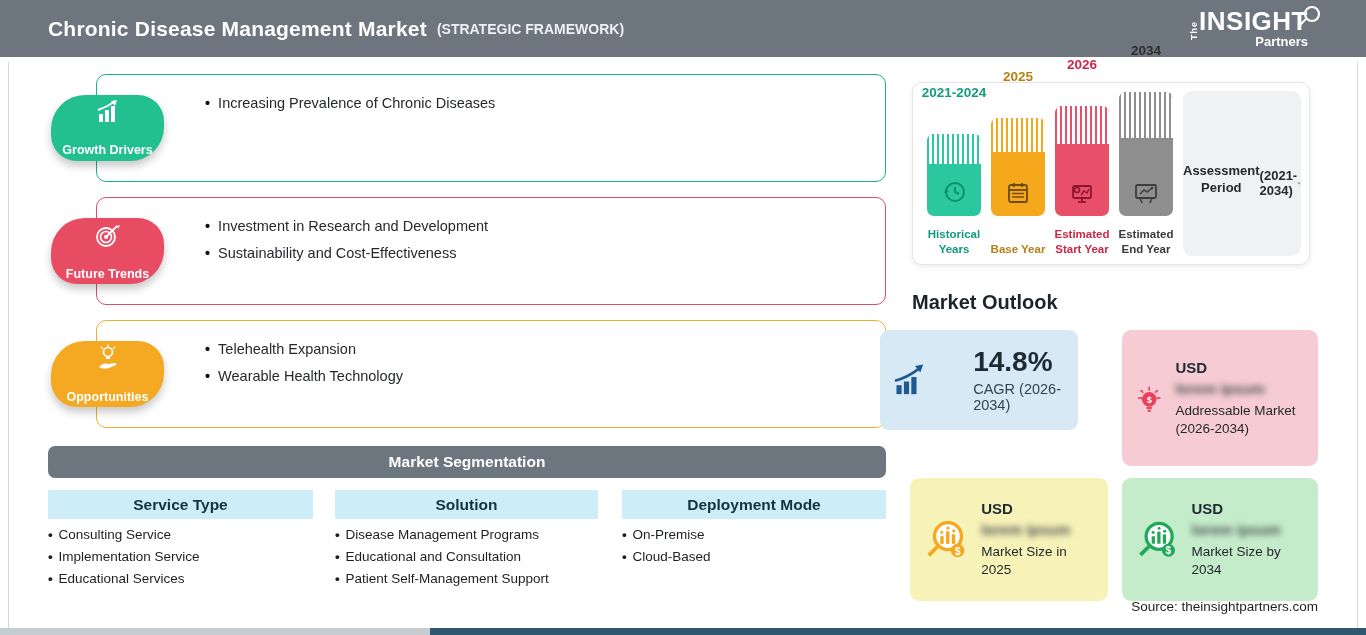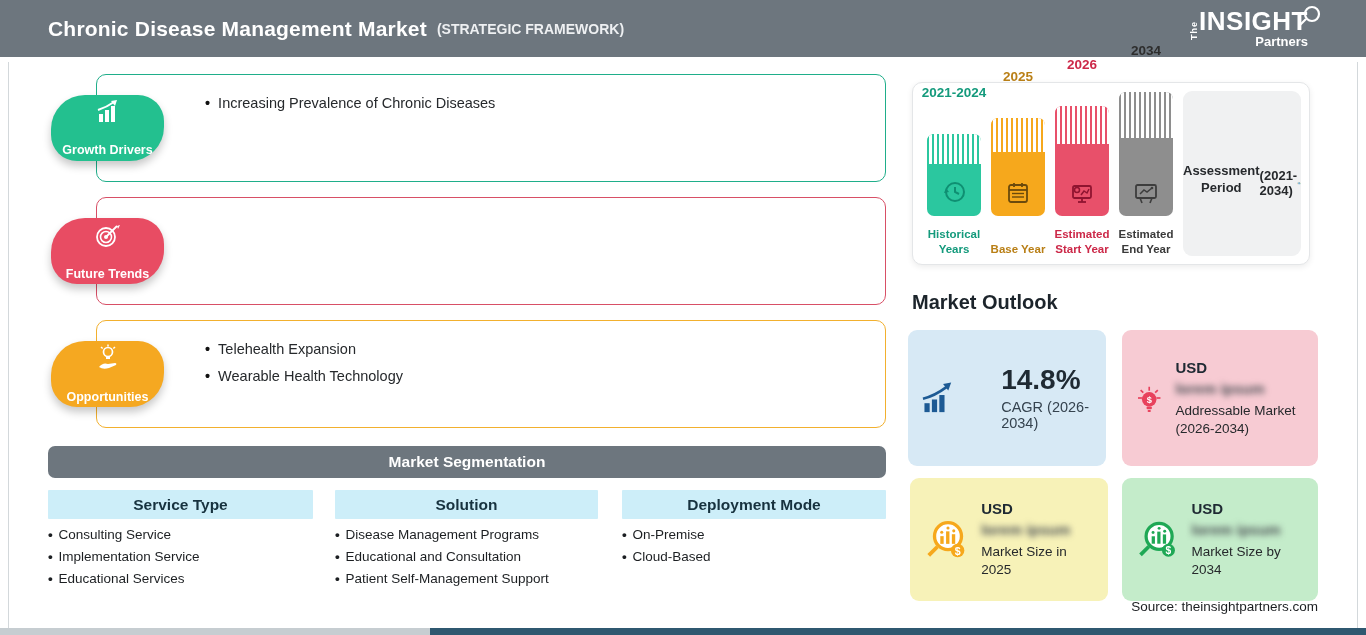--- a/index.html
+++ b/index.html
@@ -86,21 +86,21 @@
   .t3 { left:193px; color:#3a3a3a; }
   .tl-assess { width:118px; margin-left:2px; background:#f0f1f2; border-radius:9px;
                display:flex; flex-direction:row; align-items:center; padding-top:12px; }
   .assess-title { font-size:13px; font-weight:bold; color:#26292c; text-align:center; line-height:1.25; }
   .assess-range { font-size:13px; font-weight:bold; color:#26292c; margin-top:6px; }
   .assess-illu { margin-top:6px; }
 
   
   .mo-title { position:absolute; left:912px; top:291px; font-size:20px; font-weight:bold; color:#1c242b; }
   .mo-card { position:absolute; border-radius:9px; display:flex; align-items:center; padding:12px; gap:11px; }
-  .mo-c0 { left:908px;  top:330px; width:198px; height:136px; background:#d7e9f5;gap:44px; }
+  .mo-c0 { left:880px;  top:330px; width:198px; height:100px; background:#d7e9f5;gap:44px; }
   .mo-c1 { left:1122px; top:330px; width:196px; height:136px; background:#f7cbd3; }
   .mo-c2 { left:910px;  top:478px; width:198px; height:123px; background:#f7f2b8; }
   .mo-c3 { left:1122px; top:478px; width:196px; height:123px; background:#c4ecca; }
   .mo-value { font-size:28px; font-weight:bold; color:#1f2a33; line-height:1.1; }
   .mo-sub { font-size:14.5px; color:#35434f; margin-top:3px; }
   .mo-text { display:flex; flex-direction:column; }
   .mo-usd { font-size:15px; font-weight:bold; color:#1f2a33; }
   .mo-blur { font-size:15px; font-weight:bold; color:#4a4f54; filter:blur(3px); margin:4px 0 5px; white-space:nowrap; }
   .mo-lbl { font-size:13.5px; color:#26292c; line-height:1.3; }
 
@@ -153,20 +153,24 @@
     <div class="pill trends">
       <svg width="30" height="27" viewBox="0 0 30 27">
         <circle cx="13" cy="15" r="9" fill="none" stroke="#fff" stroke-width="1.8"></circle>
         <circle cx="13" cy="15" r="5.5" fill="none" stroke="#fff" stroke-width="1.6"></circle>
         <circle cx="13" cy="15" r="2" fill="#fff"></circle>
         <line x1="13" y1="15" x2="24" y2="4" stroke="#fff" stroke-width="1.8"></line>
         <path d="M24 4 L27 3 L25 7 Z" fill="#fff"></path>
       </svg>
       <span class="pill-label">Future Trends</span>
     </div>
+    <ul class="fw-list">
+      <li>Investment in Research and Development</li>
+      <li>Sustainability and Cost-Effectiveness</li>
+    </ul>
   </div>
 
   <div class="fw-box opps">
     <div class="pill opps">
       <svg width="30" height="28" viewBox="0 0 30 28">
         <circle cx="15" cy="8" r="4.5" fill="none" stroke="#fff" stroke-width="1.7"></circle>
         <rect x="13" y="12.5" width="4" height="2.5" fill="#fff"></rect>
         <line x1="15" y1="0.5" x2="15" y2="2.5" stroke="#fff" stroke-width="1.5"></line>
         <line x1="8" y1="3" x2="9.7" y2="4.5" stroke="#fff" stroke-width="1.5"></line>
         <line x1="22" y1="3" x2="20.3" y2="4.5" stroke="#fff" stroke-width="1.5"></line>

